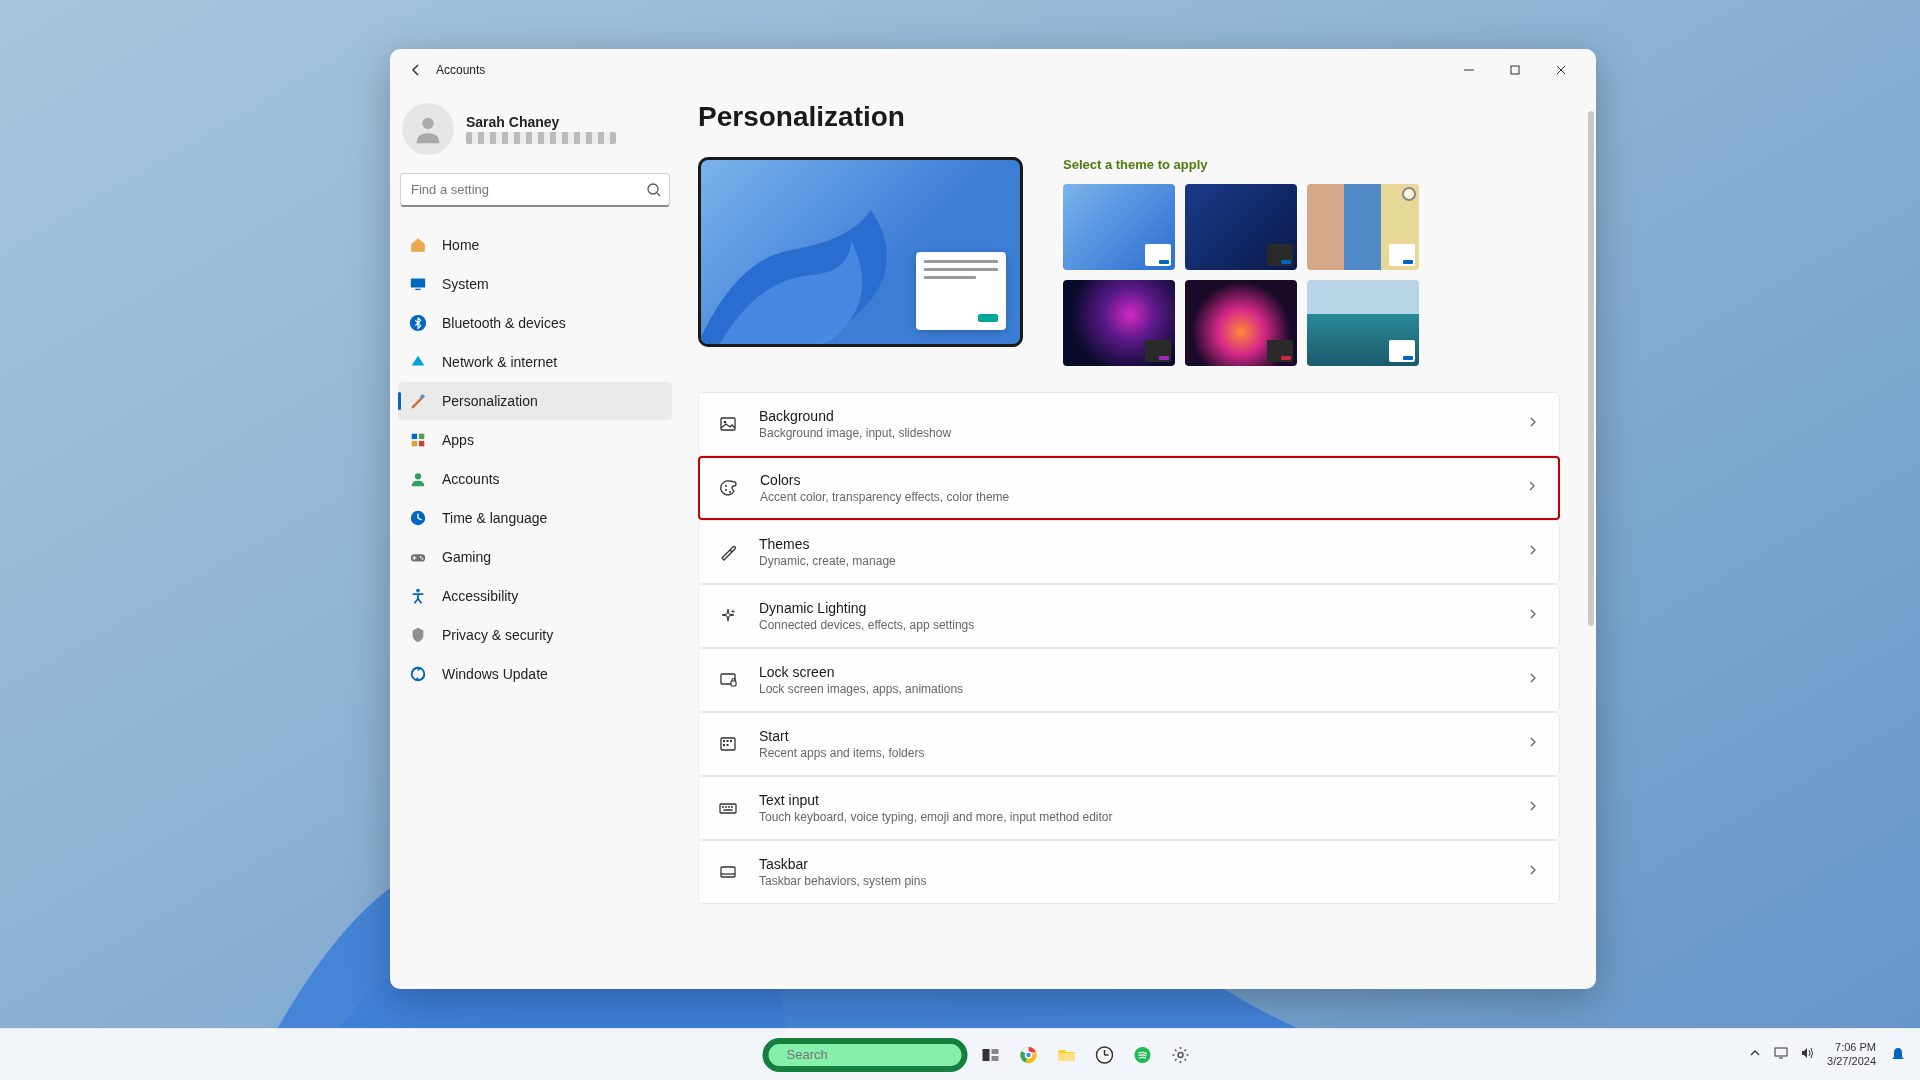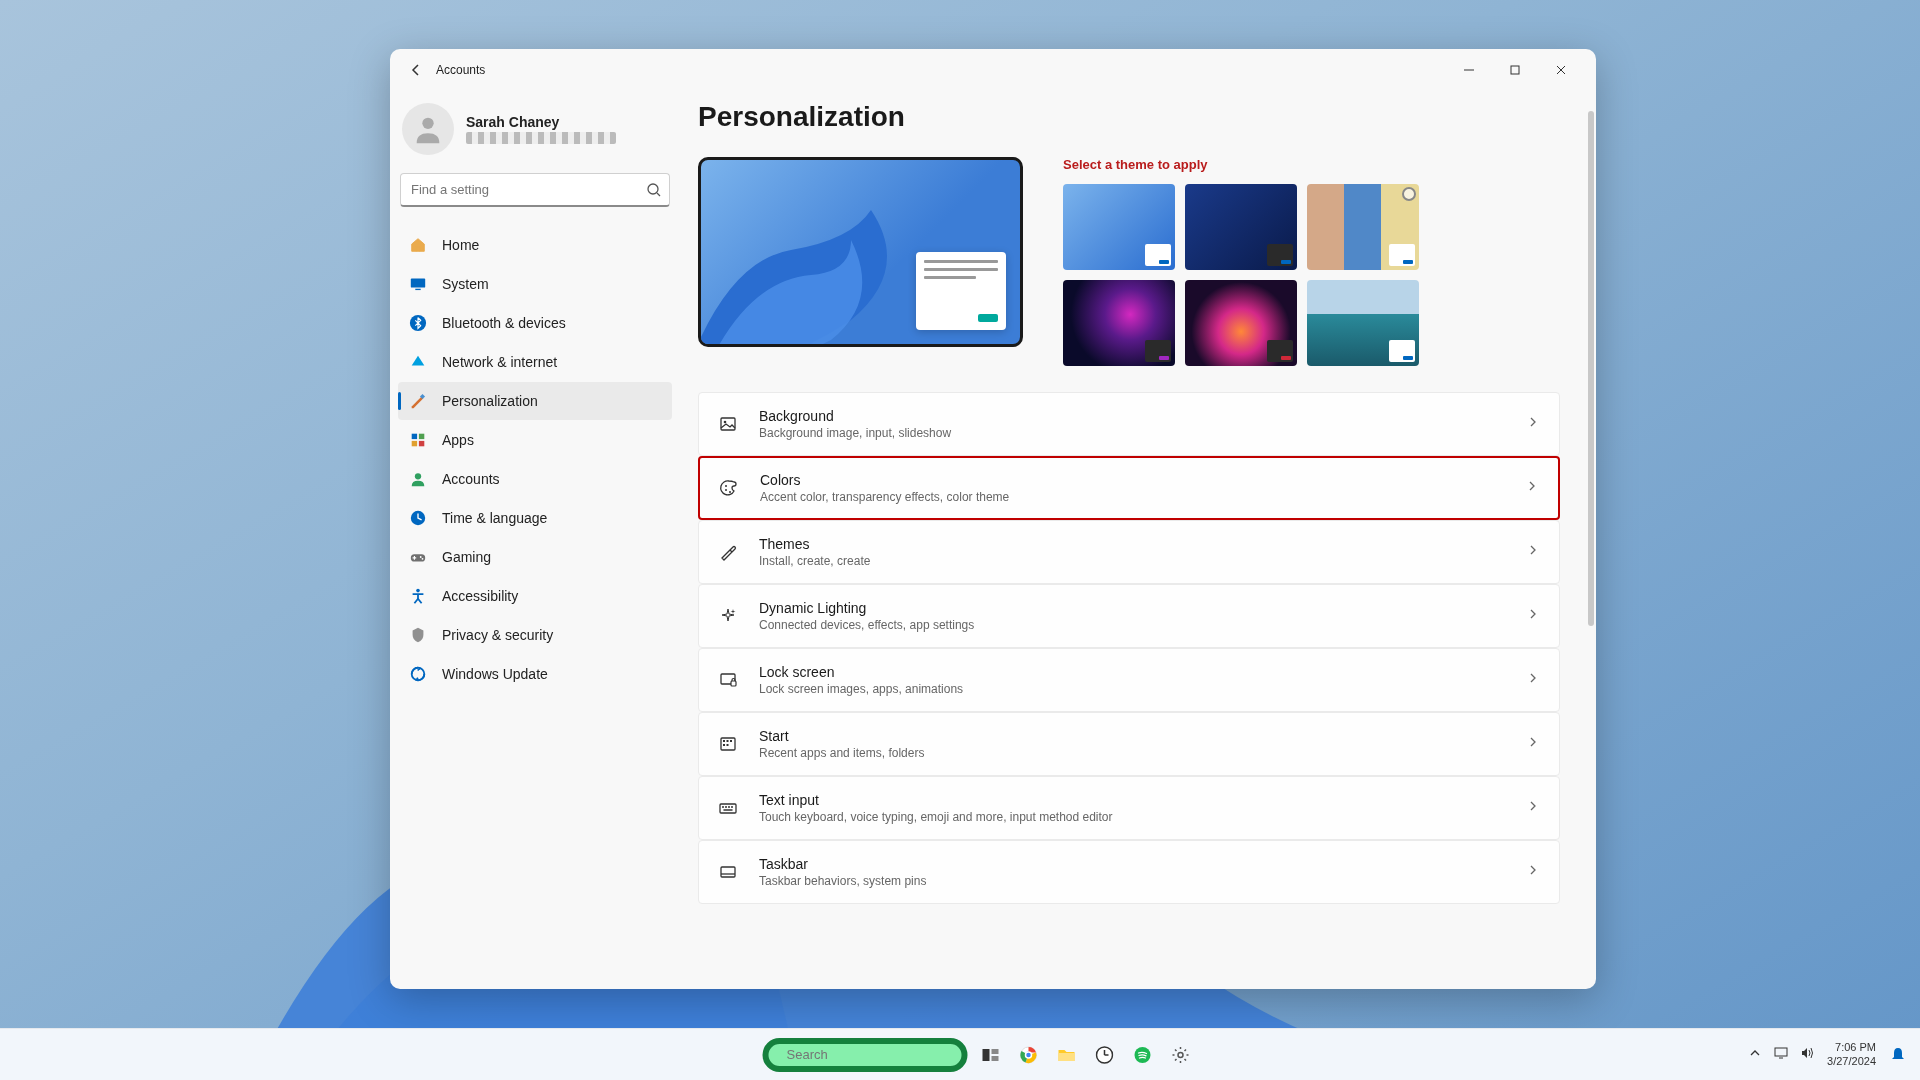--- a/index.html
+++ b/index.html
@@ -48,21 +48,21 @@
 
 .preview-row { display: flex; gap: 40px; margin-bottom: 26px; }
 .desktop-preview { width: 325px; height: 190px; border: 3px solid #1a1a1a; border-radius: 10px; background: linear-gradient(135deg, #7bb3ec 0%, #3c7dd6 60%); position: relative; overflow: hidden; }
 .bloom-small { position: absolute; left: -30px; top: 20px; width: 280px; height: 200px; }
 .preview-window { position: absolute; right: 14px; bottom: 14px; width: 90px; height: 78px; background: #fff; border-radius: 4px; padding: 8px 8px; box-shadow: 0 2px 8px rgba(0,0,0,0.2); }
 .preview-window .line { height: 3px; background: #999; margin-bottom: 5px; border-radius: 1px; }
 .preview-window .line.short { width: 70%; }
 .preview-window .accent-btn { position: absolute; right: 8px; bottom: 8px; width: 20px; height: 8px; background: #00a99d; border-radius: 2px; }
 
 .themes-col { flex: 1; }
-.themes-label { font-size: 13px; font-weight: 600; color: #b91c1c; margin-bottom: 12px; }
+.themes-label { font-size: 13px; font-weight: 600; color: #4d7c0f; margin-bottom: 12px; }
 .theme-grid { display: grid; grid-template-columns: repeat(3, 112px); grid-auto-rows: 86px; gap: 10px; }
 .theme-card { border-radius: 4px; position: relative; overflow: hidden; cursor: pointer; }
 .theme-card .mini-win { position: absolute; right: 4px; bottom: 4px; width: 26px; height: 22px; background: #fff; border-radius: 2px; display: flex; align-items: flex-end; justify-content: flex-end; padding: 2px; }
 .theme-card .mini-win.dark { background: #2a2a2a; }
 .theme-card .mini-win .mini-accent { width: 10px; height: 4px; border-radius: 1px; }
 .t1 { background: linear-gradient(135deg, #7bb3ec, #2a6dd0); }
 .t2 { background: linear-gradient(135deg, #1a3a8a, #0a1a4a); }
 .t3 { background: linear-gradient(90deg, #d4a888 0%, #d4a888 33%, #5088c8 33%, #5088c8 66%, #e8d898 66%); position: relative; }
 .t3 .ring { position: absolute; right: 3px; top: 3px; width: 14px; height: 14px; border: 2px solid #888; border-radius: 50%; background: rgba(255,255,255,0.7); }
 .t4 { background: radial-gradient(circle at 60% 40%, #d428c0 0%, #5a1a8a 30%, #0a0a2a 70%); }
@@ -364,21 +364,21 @@
               </svg></div>
           </div>
           <div class="setting-item">
     <div class="setting-icon">
               <svg viewBox="0 0 20 20" width="20" height="20">
                 <path d="M4 16 L12 8 L14 10 L6 18 Z M12 8 L15 5 Q16 4 17 5 Q18 6 17 7 L14 10" stroke="#333" fill="none" stroke-width="1.3"></path>
               </svg>
             </div>
     <div class="setting-text">
       <div class="setting-title">Themes</div>
-      <div class="setting-desc">Install, create, create</div>
+      <div class="setting-desc">Dynamic, create, manage</div>
     </div>
     <div class="chevron"><svg class="ic" viewBox="0 0 16 16">
                 <path d="M6 4 L10 8 L6 12" stroke="#666" fill="none" stroke-width="1.3"></path>
               </svg></div>
           </div>
           <div class="setting-item">
     <div class="setting-icon">
               <svg viewBox="0 0 20 20" width="20" height="20">
                 <path d="M10 3 L11 8 L16 9 L11 10 L10 15 L9 10 L4 9 L9 8 Z" stroke="#333" fill="none" stroke-width="1"></path>
                 <path d="M15 3 L15.5 5 L17.5 5.5 L15.5 6 L15 8 L14.5 6 L12.5 5.5 L14.5 5 Z" fill="#333"></path>

